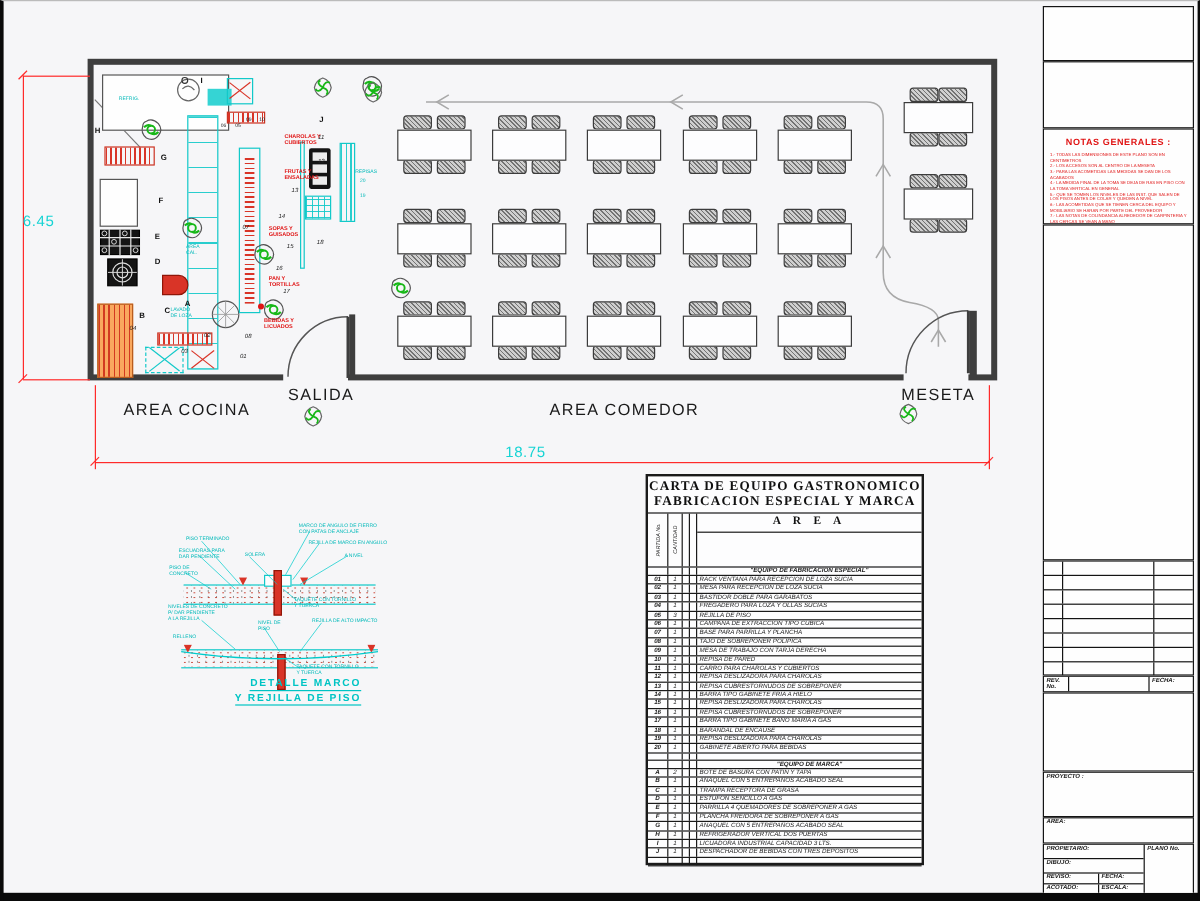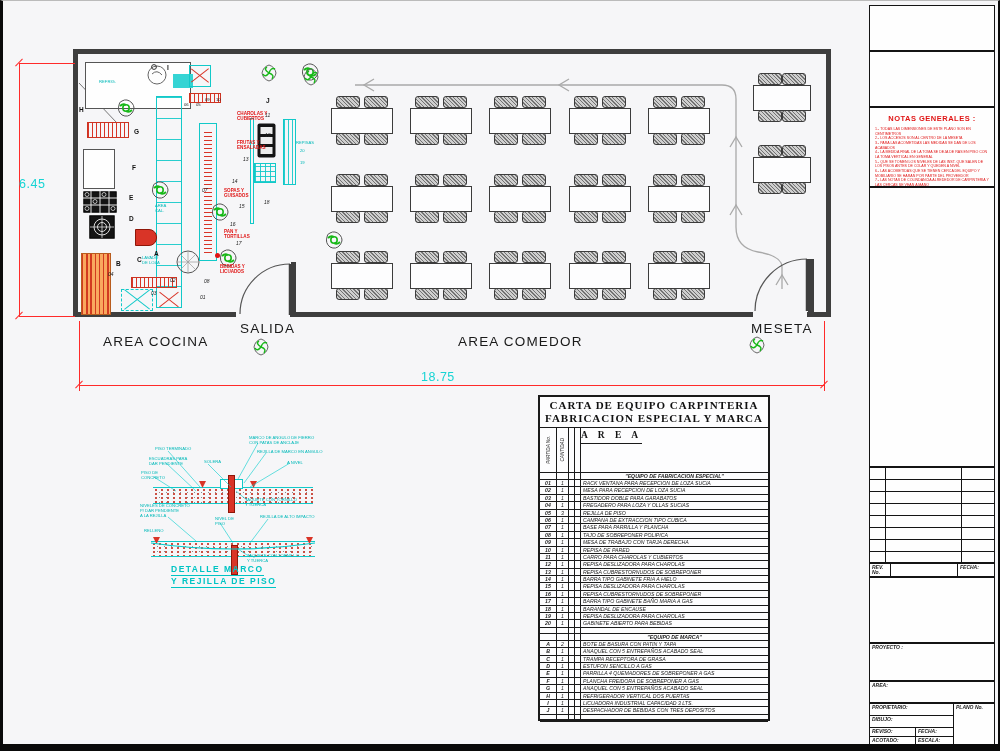--- a/index.html
+++ b/index.html
@@ -43,29 +43,29 @@
   .micro.cy{color:#00b9b9;} .micro.bk{color:#222;} 
   .icon{position:absolute;z-index:6;}
   .reddot{position:absolute;width:5px;height:5px;border-radius:50%;background:#e01414;z-index:7;}
   
   .dimline{position:absolute;z-index:5;}
   .dimtext{position:absolute;color:#17d4d4;font-size:12.5px;z-index:6;letter-spacing:.5px;}
   .tick{position:absolute;width:10px;height:0;border-top:1.6px solid #ff2a2a;transform:rotate(-45deg);z-index:6;}
   .plan-label{position:absolute;color:#1a1a1a;font-size:13.5px;letter-spacing:1.2px;z-index:6;}
   
   .dlabel{position:absolute;color:#00b9b9;font-size:4.2px;line-height:1.15;white-space:pre-line;z-index:6;}
-  .dtitle{position:absolute;color:#00c4c4;font-weight:bold;font-size:8.5px;letter-spacing:1.5px;text-align:left;z-index:6;}
+  .dtitle{position:absolute;color:#00c4c4;font-weight:bold;font-size:8.5px;letter-spacing:1.5px;text-align:right;z-index:6;}
   .dtitle span{display:inline-block;border-bottom:1px solid #00c4c4;padding-bottom:1px;}
   
   #carta{position:absolute;left:535px;top:394px;width:232px;height:326px;border:2px solid #1a1a1a;box-sizing:border-box;background:#fdfdfe;z-index:8;}
   .carta-title{position:absolute;left:0;width:100%;text-align:center;font-family:"Liberation Serif",serif;font-weight:bold;font-size:11px;letter-spacing:1px;color:#111;}
   #carta-head{position:absolute;left:0;top:30px;width:100%;height:46px;border-top:1.6px solid #1a1a1a;border-bottom:1.6px solid #1a1a1a;box-sizing:border-box;display:flex;}
   .vcol{border-right:1px solid #1a1a1a;display:flex;align-items:center;justify-content:center;box-sizing:border-box;}
   .vtext{writing-mode:vertical-rl;transform:rotate(180deg);font-style:italic;font-size:4.6px;color:#222;white-space:nowrap;}
-  #carta-area-wrap{flex:1;display:flex;flex-direction:row;}
+  #carta-area-wrap{flex:1;display:flex;flex-direction:column;}
   #carta-area{height:15px;border-bottom:1px solid #1a1a1a;text-align:center;font-family:"Liberation Serif",serif;font-weight:bold;font-size:9.5px;letter-spacing:4px;color:#111;line-height:15px;}
   #carta-desc{flex:1;text-align:center;font-weight:bold;font-size:11.5px;letter-spacing:2px;color:#111;display:flex;align-items:center;justify-content:center;}
   #carta-body{position:absolute;left:0;top:76px;width:100%;}
   .crow{display:flex;border-bottom:.8px solid #1a1a1a;box-sizing:border-box;font-style:italic;font-size:5.2px;color:#222;}
   .crow .c1{width:17px;border-right:.8px solid #1a1a1a;text-align:center;font-weight:bold;box-sizing:border-box;}
   .crow .c2{width:12px;border-right:.8px solid #1a1a1a;text-align:center;box-sizing:border-box;}
   .crow .c3{width:6px;border-right:.8px solid #1a1a1a;box-sizing:border-box;}
   .crow .c5{flex:1;padding-left:2px;white-space:nowrap;overflow:hidden;box-sizing:border-box;}
   .csec .c5{text-align:center;padding-left:0;font-weight:bold;}
   
@@ -437,21 +437,21 @@
 A LA REJILLA</div>
       <div class="dlabel" style="left: 141px; top: 528px;">RELLENO</div>
       <div class="dlabel" style="left: 212px; top: 516px;">NIVEL DE
 PISO</div>
       <div class="dlabel" style="left: 257px; top: 514px;">REJILLA DE ALTO IMPACTO</div>
       <div class="dlabel" style="left: 244px; top: 553px;">TAQUETE CON TORNILLO
 Y TUERCA</div>
     </div>
 
   <div id="carta">
-    <div class="carta-title" style="top:2px;">CARTA DE EQUIPO CARPINTERIA</div>
+    <div class="carta-title" style="top:2px;">CARTA DE EQUIPO GASTRONOMICO</div>
     <div class="carta-title" style="top:15px;">FABRICACION ESPECIAL Y MARCA</div>
     <div id="carta-head">
       <div class="vcol" style="width:17px;">
           <span class="vtext">PARTIDA No.</span>
         </div>
       <div class="vcol" style="width:12px;">
           <span class="vtext">CANTIDAD</span>
         </div>
       <div class="vcol" style="width:6px;"></div>
       <div class="vcol" style="width:6px;"></div>

